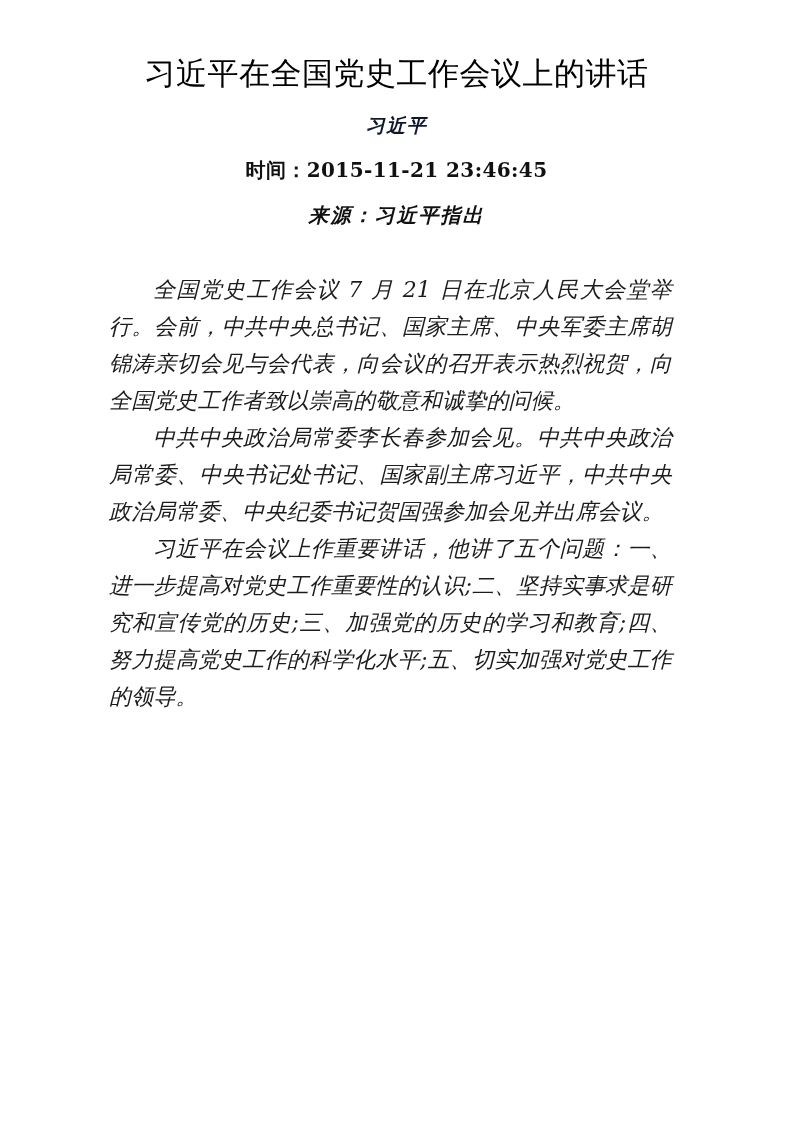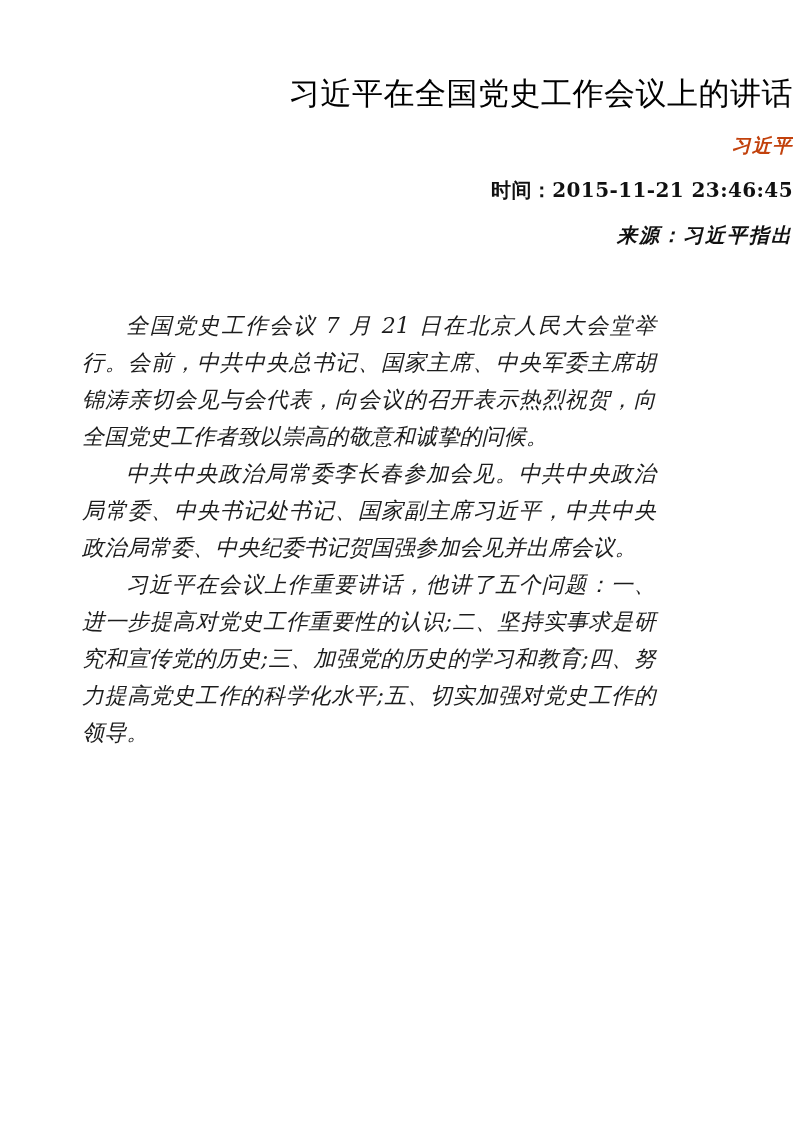--- a/index.html
+++ b/index.html
@@ -20,42 +20,42 @@
   .page {
     position: relative;
     width: 793px;
     height: 1122px;
     background: #ffffff;
     box-sizing: border-box;
   }
 
   
   .header {
-    padding-top: 72px;
-    text-align: right;
+    padding-top: 52px;
+    text-align: center;
   }
 
   .doc-title {
     font-family: "DejaVu Serif", "Liberation Serif", serif;
     font-size: 31px;
     line-height: 42px;
     font-weight: 400;
     letter-spacing: 0.5px;
     color: #000000;
     margin: 0;
   }
 
   .byline {
     font-family: "DejaVu Serif", "Liberation Serif", serif;
     font-size: 19px;
     line-height: 26px;
     font-weight: bold;
     font-style: italic;
     letter-spacing: 1.5px;
-    color: #c2410c;
+    color: #0f172a;
     margin: 18px 0 0 0;
   }
 
   .meta-line {
     font-family: "DejaVu Serif", "Liberation Serif", serif;
     font-size: 20px;
     line-height: 28px;
     font-weight: bold;
     color: #111111;
     margin: 18px 0 0 0;
@@ -63,22 +63,22 @@
   }
 
   .meta-line.source {
     font-style: italic;
     letter-spacing: 2px;
     margin-top: 17px;
   }
 
   
   .body-block {
-    margin: 16px;
-    padding: 0 121px 0 66px;
+    margin: 0;
+    padding: 0 121px 0 109px;
     padding-top: 42px;
   }
 
   .para {
     font-family: "DejaVu Serif", "Liberation Serif", serif;
     font-style: italic;
     font-size: 22px;
     line-height: 37px;
     text-align: justify;
     text-justify: inter-character;

